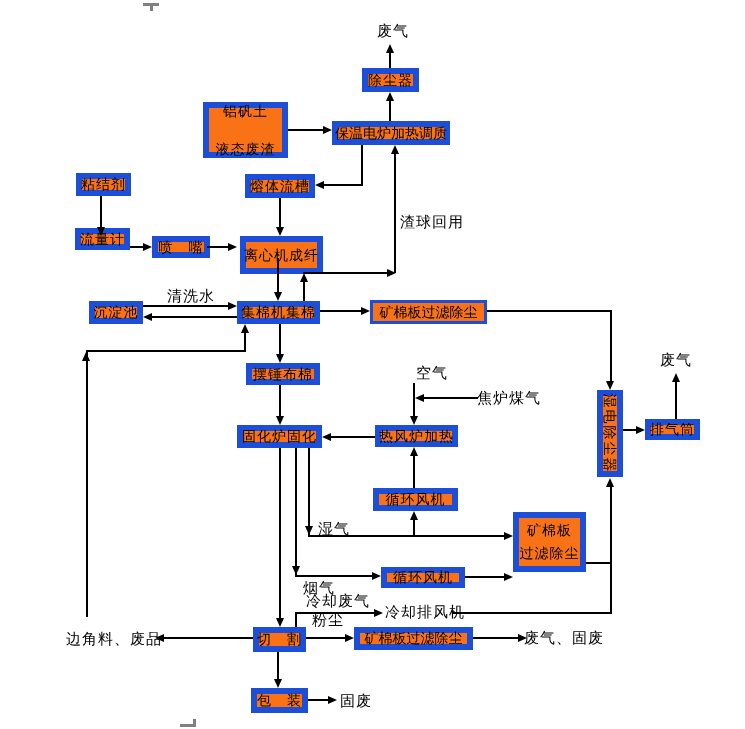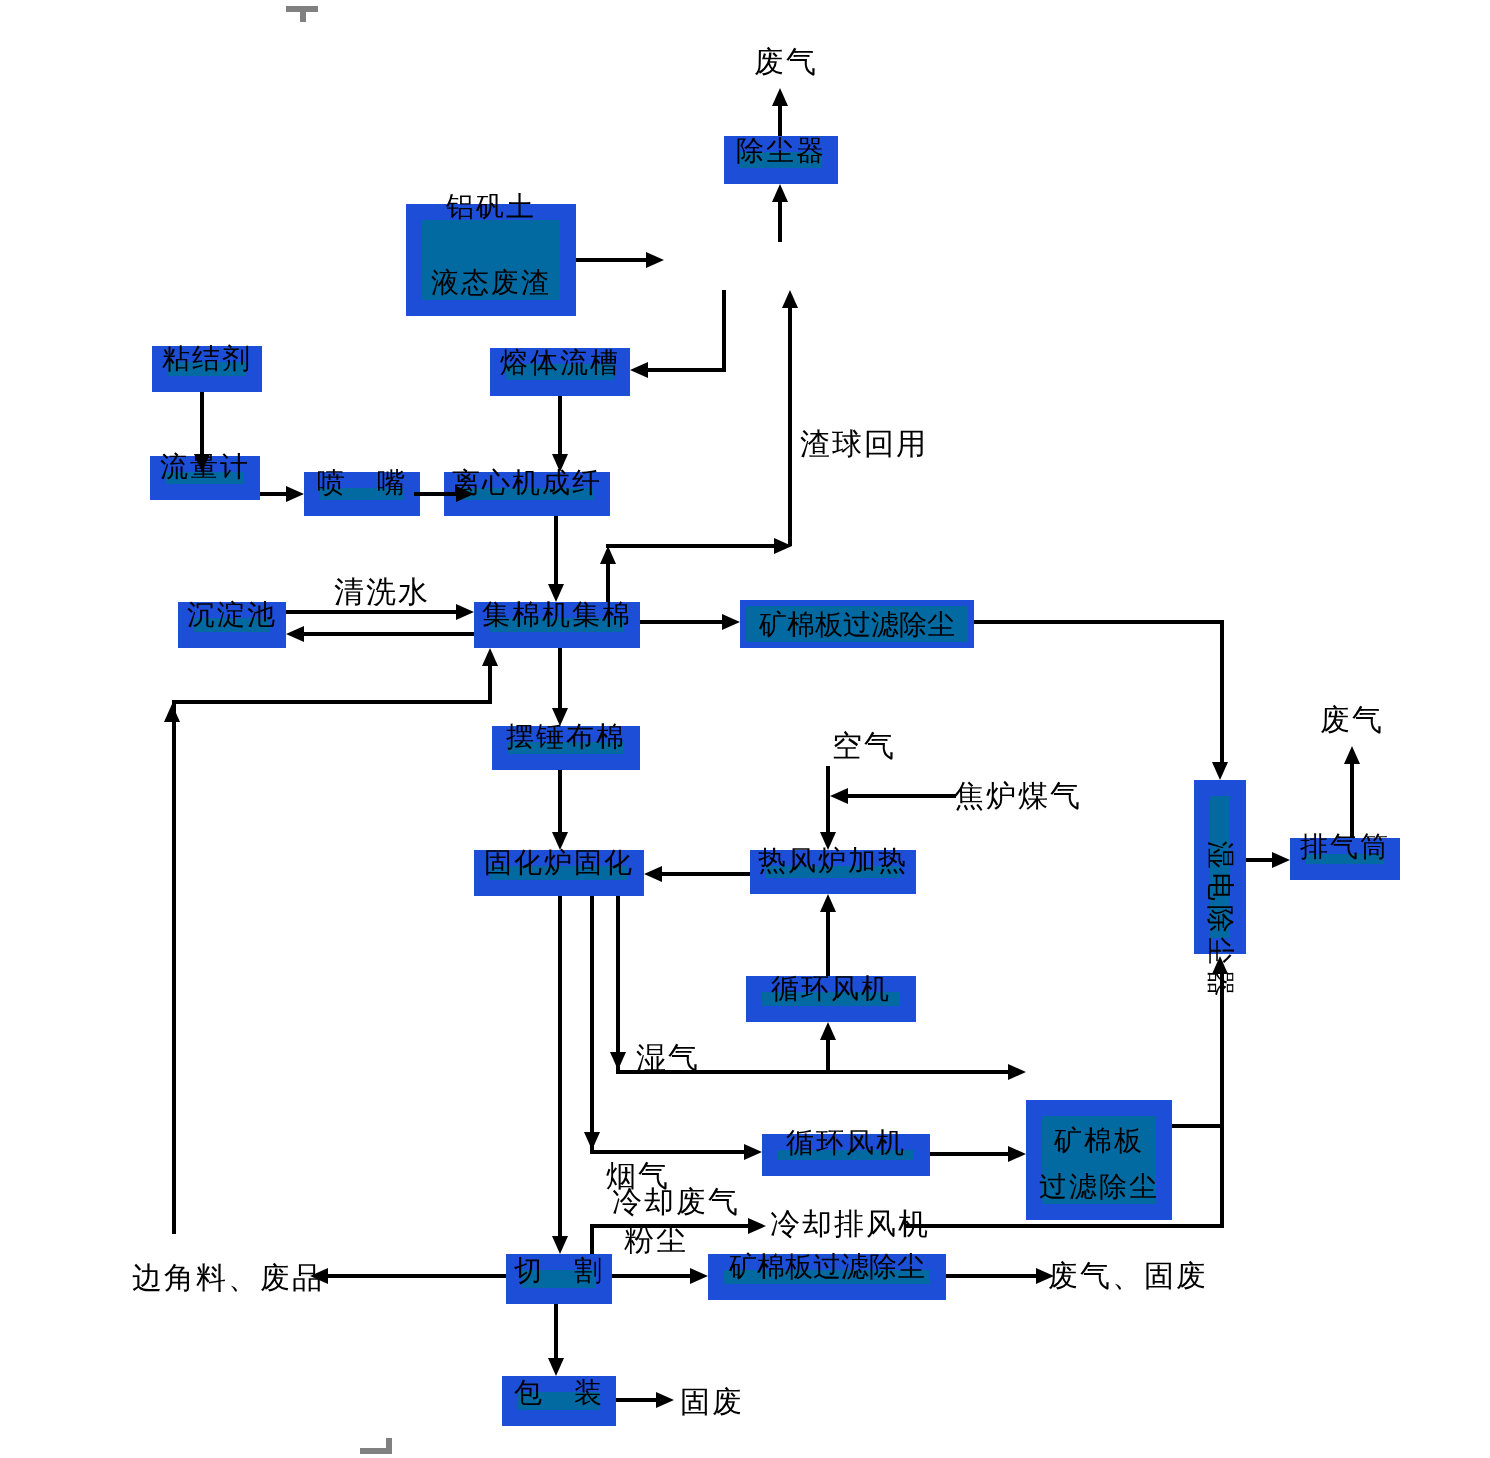--- a/index.html
+++ b/index.html
@@ -1,19 +1,19 @@
 <!DOCTYPE html>
 <html><head>
 <meta charset="utf-8">
 <style>
   html,body{margin:0;padding:0;background:#fff}
   .canvas{position:relative;width:745px;height:729px;background:#ffffff;
           font-family:"Liberation Sans",sans-serif;color:#000;overflow:hidden}
-  .bx{position:absolute;border:8px solid #1d4ed8;background:#0369a1;box-sizing:border-box;
-      display:flex;flex-direction:column;align-items:center;justify-content:flex-end;
+  .bx{position:absolute;border:6px solid #1d4ed8;background:#f97316;box-sizing:border-box;
+      display:flex;flex-direction:column;align-items:center;justify-content:center;
       font-size:14px;line-height:1.2;text-align:center;letter-spacing:1px;white-space:nowrap}
   .thick{border-width:3px}
   .lb{position:absolute;font-size:15px;letter-spacing:1px;white-space:nowrap}
   .hl{position:absolute;height:2px;background:#000}
   .vl{position:absolute;width:2px;background:#000}
   .ah{position:absolute;width:0;height:0}
   .up{border-left:4px solid transparent;border-right:4px solid transparent;border-bottom:9px solid #000}
   .dn{border-left:4px solid transparent;border-right:4px solid transparent;border-top:9px solid #000}
   .lf{border-top:4px solid transparent;border-bottom:4px solid transparent;border-right:9px solid #000}
   .rt{border-top:4px solid transparent;border-bottom:4px solid transparent;border-left:9px solid #000}
@@ -26,37 +26,40 @@
 <div class="canvas">
 
   <div class="mark" style="left:143px;top:3px;width:16px;height:3px"></div>
   <div class="mark" style="left:150px;top:6px;width:3px;height:5px"></div>
   <div class="mark" style="left:180px;top:724px;width:16px;height:3px"></div>
   <div class="mark" style="left:193px;top:719px;width:3px;height:5px"></div>
 
   <div class="bx" style="left:362px;top:68px;width:57px;height:24px">
       <span>除尘器</span>
     </div>
+  <div class="bx" style="left:332px;top:121px;width:118px;height:24px;letter-spacing:0">
+      <span>保温电炉加热调质</span>
+    </div>
   <div class="bx" style="left:203px;top:102px;width:85px;height:56px;gap:21px">
     <span>铝矾土</span>
     <span>液态废渣</span>
   </div>
   <div class="bx" style="left:245px;top:174px;width:70px;height:24px">
       <span>熔体流槽</span>
     </div>
   <div class="bx" style="left:76px;top:173px;width:55px;height:23px">
       <span>粘结剂</span>
     </div>
   <div class="bx" style="left:75px;top:228px;width:55px;height:22px">
       <span>流量计</span>
     </div>
   <div class="bx" style="left:152px;top:236px;width:58px;height:22px">
       <span>喷　嘴</span>
     </div>
-  <div class="bx" style="left:222px;top:236px;width:83px;height:22px">
+  <div class="bx" style="left:240px;top:236px;width:83px;height:38px">
       <span>离心机成纤</span>
     </div>
   <div class="bx" style="left:89px;top:301px;width:54px;height:23px">
       <span>沉淀池</span>
     </div>
   <div class="bx" style="left:237px;top:301px;width:83px;height:23px">
       <span>集棉机集棉</span>
     </div>
   <div class="bx thick" style="left:370px;top:300px;width:117px;height:24px;letter-spacing:0">
       <span>矿棉板过滤除尘</span>
@@ -69,21 +72,21 @@
     </div>
   <div class="bx" style="left:375px;top:425px;width:83px;height:22px">
       <span>热风炉加热</span>
     </div>
   <div class="bx" style="left:373px;top:488px;width:85px;height:23px">
       <span>循环风机</span>
     </div>
   <div class="bx" style="left:381px;top:567px;width:84px;height:21px">
       <span>循环风机</span>
     </div>
-  <div class="bx" style="left:513px;top:550px;width:73px;height:60px;gap:6px">
+  <div class="bx" style="left:513px;top:512px;width:73px;height:60px;gap:6px">
     <span>矿棉板</span>
     <span>过滤除尘</span>
   </div>
   <div class="bx" style="left:253px;top:627px;width:53px;height:25px">
       <span>切　割</span>
     </div>
   <div class="bx" style="left:354px;top:627px;width:119px;height:23px;letter-spacing:0">
       <span>矿棉板过滤除尘</span>
     </div>
   <div class="bx" style="left:251px;top:688px;width:57px;height:25px">

